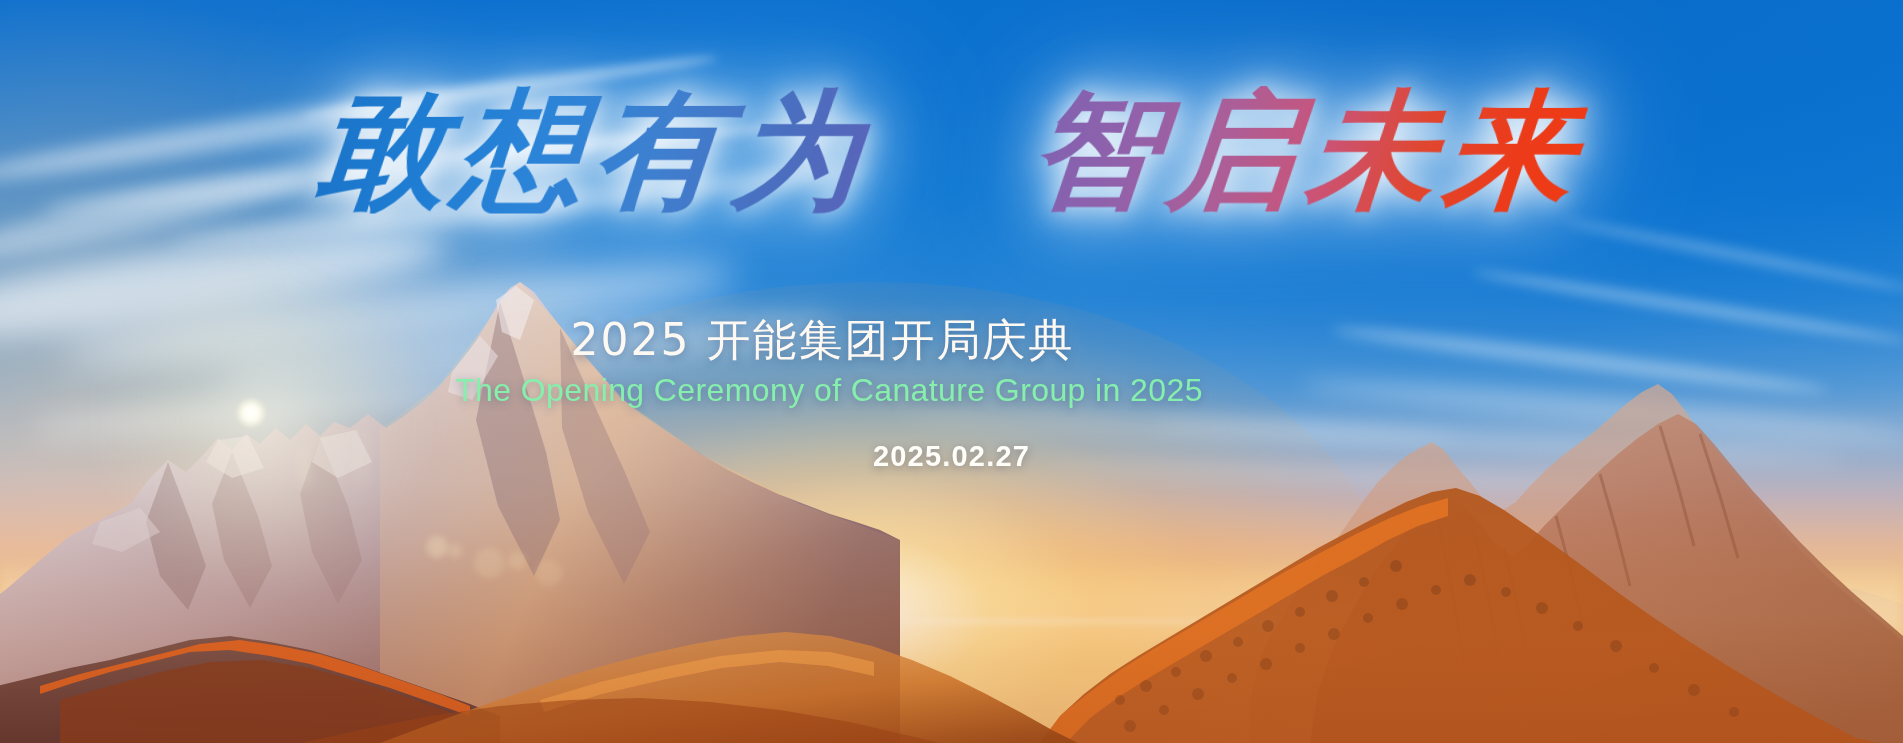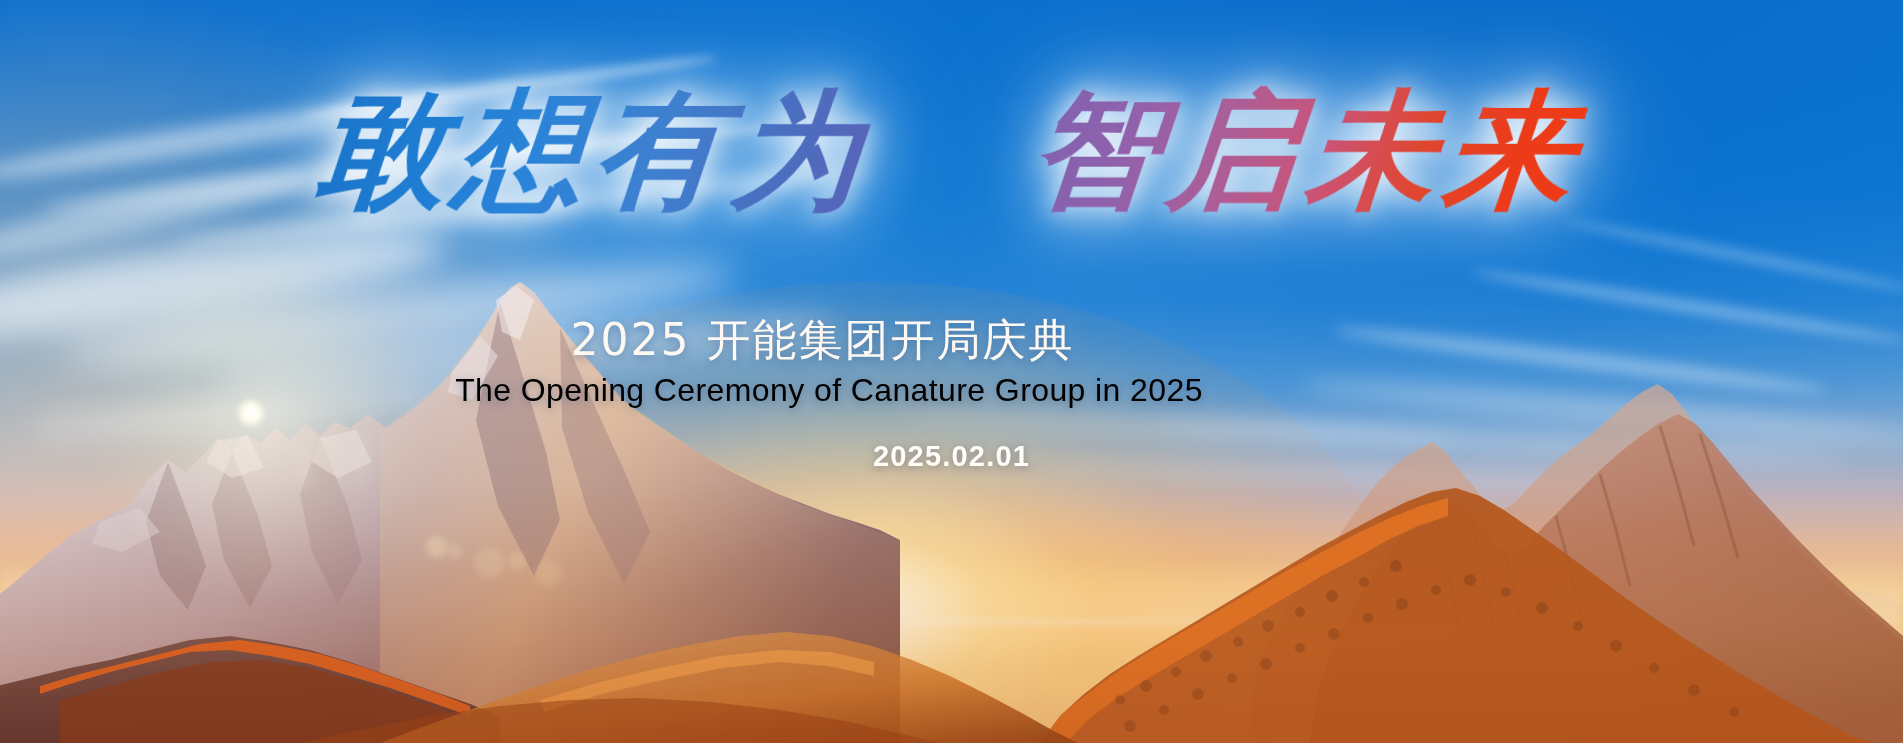--- a/index.html
+++ b/index.html
@@ -236,21 +236,21 @@
     letter-spacing: 2px;
     text-shadow: 0 2px 10px rgba(30,60,110,0.45), 0 0 22px rgba(255,255,255,0.25);
     font-family: "DejaVu Sans", "Liberation Sans", sans-serif;
   }
 
   .subtitle-en {
     position: absolute;
     left: 0; top: 372px;
     width: 1658px;
     text-align: center;
-    color: #000000;
+    color: #86efac;
     font-size: 32px;
     font-weight: 400;
     letter-spacing: 0.4px;
     text-shadow: 0 2px 9px rgba(40,60,100,0.42), 0 0 18px rgba(255,255,255,0.22);
     font-family: "Liberation Sans", sans-serif;
   }
 
   .event-date {
     position: absolute;
     left: 0; top: 440px;
@@ -509,16 +509,16 @@
     <div class="calligraphy">
       <span class="seg seg-a">敢想有为</span>
       <span class="calli-gap"></span>
       <span class="seg seg-b">智启未来</span>
     </div>
 
     <div class="subtitle-cn">2025 开能集团开局庆典</div>
 
     <div class="subtitle-en">The Opening Ceremony of Canature Group in 2025</div>
 
-    <div class="event-date">2025.02.01</div>
+    <div class="event-date">2025.02.27</div>
   </div>
 
 </div>
 
 </body></html>

